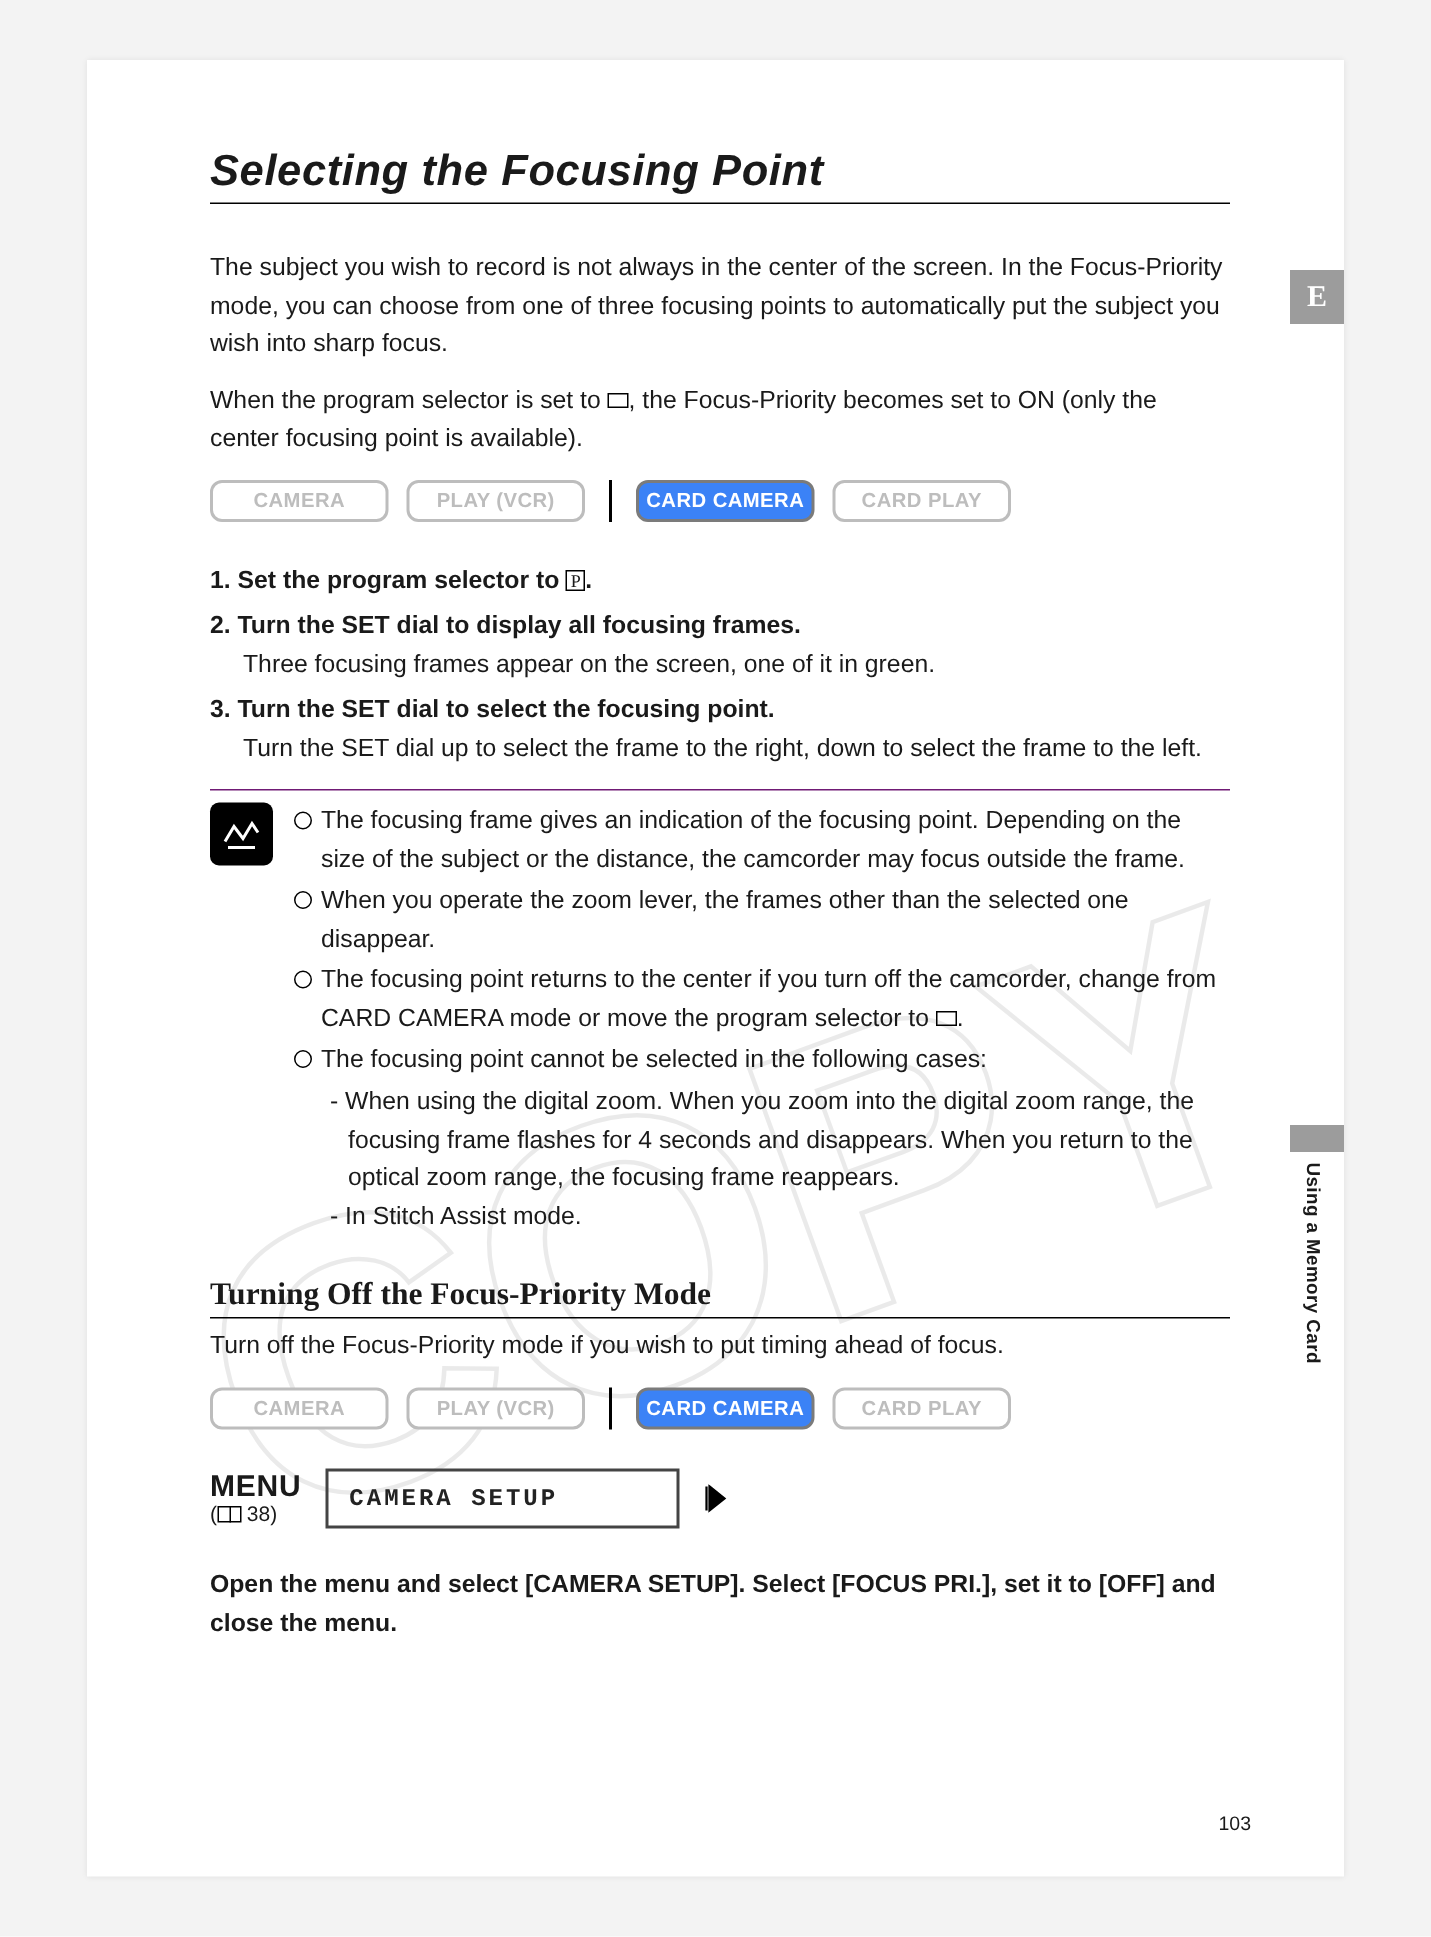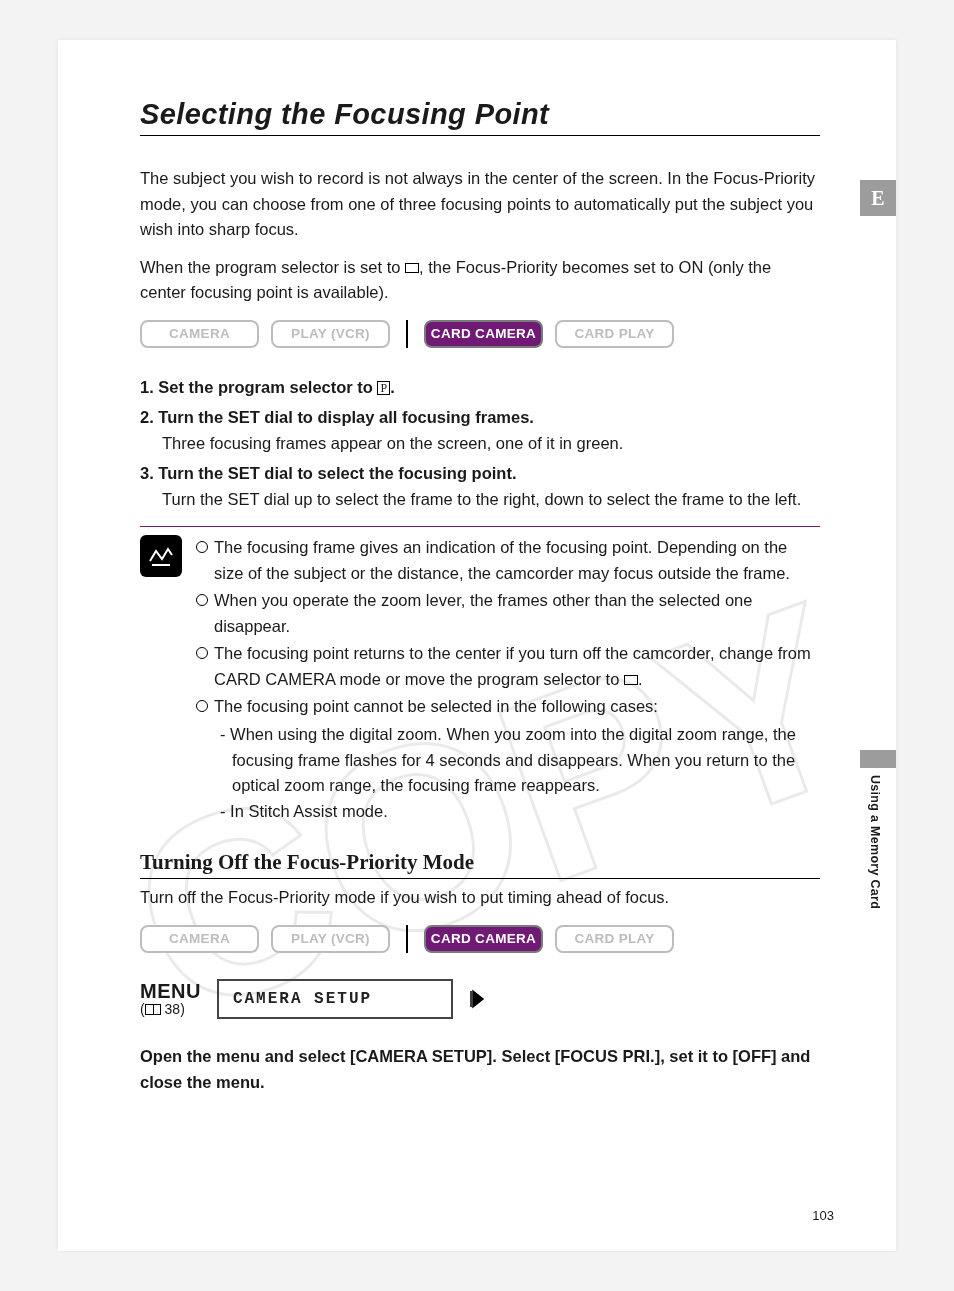--- a/index.html
+++ b/index.html
@@ -56,21 +56,21 @@
     display: flex;
     align-items: center;
     justify-content: center;
     font-size: 13.5px;
     font-weight: 700;
     color: #bdbdbd;
     letter-spacing: 0.3px;
     background: #fff;
   }
   .mode-btn.active {
-    background: #701a75;
+    background: #3b82f6;
     border-color: #7b7b7b;
     color: #fff;
   }
   .mode-sep {
     width: 2px; height: 28px; background: #000; margin: 0 4px;
   }
   ol.steps { list-style: none; margin-bottom: 14px; width: 680px; }
   ol.steps > li { margin-bottom: 4px; }
   .step-head {
     font-weight: 700;

